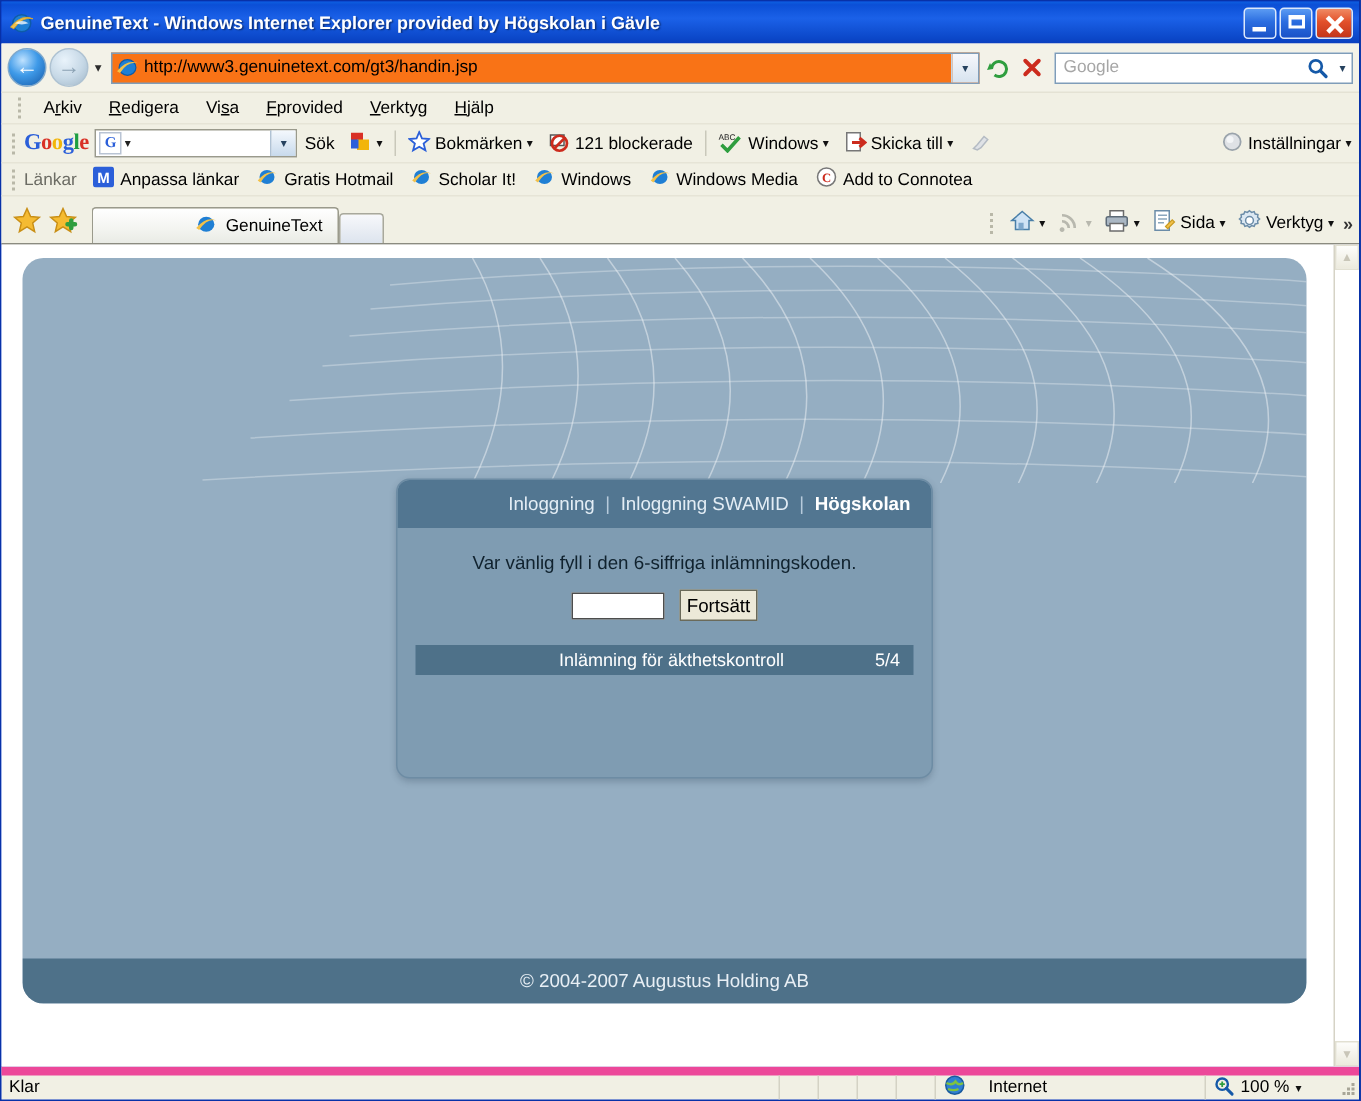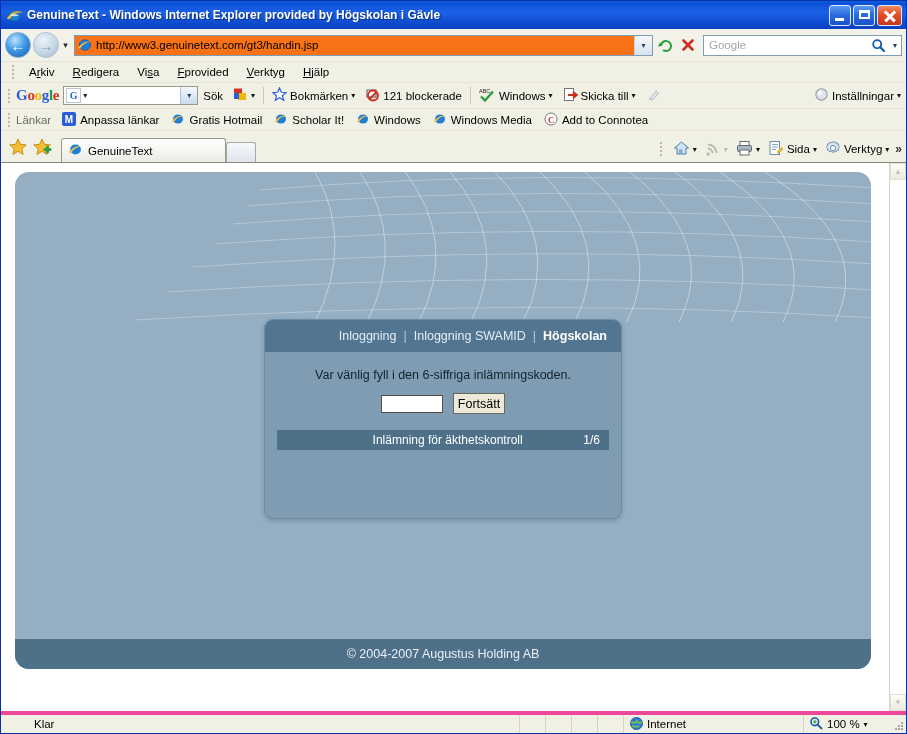--- a/index.html
+++ b/index.html
@@ -289,20 +289,21 @@
     border-radius: 3px 3px 0 0;
     display: flex; align-items: center;
     gap: 5px;
     padding: 0 10px 0 6px;
     margin-left: 6px;
     box-sizing: border-box;
     font-size: 11.5px;
     color: #000;
     flex: 0 0 auto;
     width: 165px;
+    justify-content: flex-end;
   }
   .newtab {
     width: 30px; height: 20px;
     background: linear-gradient(180deg,#f7f8fb 0%,#dde4ee 100%);
     border: 1px solid #a8a89c;
     border-bottom: none;
     border-radius: 3px 3px 0 0;
     box-sizing: border-box;
     flex: 0 0 30px;
   }
@@ -475,39 +476,38 @@
     box-sizing: border-box;
     display: flex; align-items: center; justify-content: center;
     color: #c9c6b8; font-size: 8px;
   }
 
   
   .statusbar {
     height: 22px;
     flex: 0 0 22px;
     background: #f1f0e4;
-    border-top: 4px solid #ec4899;
+    border-top: 6px solid #ec4899;
     display: flex;
     align-items: flex-end;
     font-size: 11.5px;
     color: #000;
     box-sizing: border-box;
-    padding-left: 28px;
   }
   .st-pane {
     height: 100%;
     display: flex; align-items: center;
     padding: 0 5px;
     border-right: 1px solid #d4d2c4;
     box-sizing: border-box;
     white-space: nowrap;
   }
   .st-main { flex: 1 1 auto; }
   .st-blank { width: 26px; }
-  .st-zone { width: 180px; gap: 3px; }
+  .st-zone { width: 180px; gap: 15px; }
   .st-zoom { width: 88px; gap: 4px; border-right: none; }
   .grip-corner {
     width: 14px; height: 100%;
     display: flex; align-items: flex-end; justify-content: flex-end;
     padding: 0 2px 2px 0;
     box-sizing: border-box;
   }
 </style>
 </head>
 <body>
@@ -886,21 +886,21 @@
             <div class="panel-inner">
               <div class="prompt">Var vänlig fyll i den 6-siffriga inlämningskoden.</div>
 
               <div class="formrow">
                 <input class="code-input" type="text" value="" style="">
                 <button class="submit-btn">Fortsätt</button>
               </div>
 
               <div class="progress-row">
                 <span class="progress-title">Inlämning för äkthetskontroll</span>
-                <span class="progress-count">1/6</span>
+                <span class="progress-count">5/4</span>
               </div>
             </div>
           </div>
         </div>
 
         <div class="site-footer">© 2004-2007 Augustus Holding AB</div>
       </div>
     </div>
 
     <div class="vscroll">

